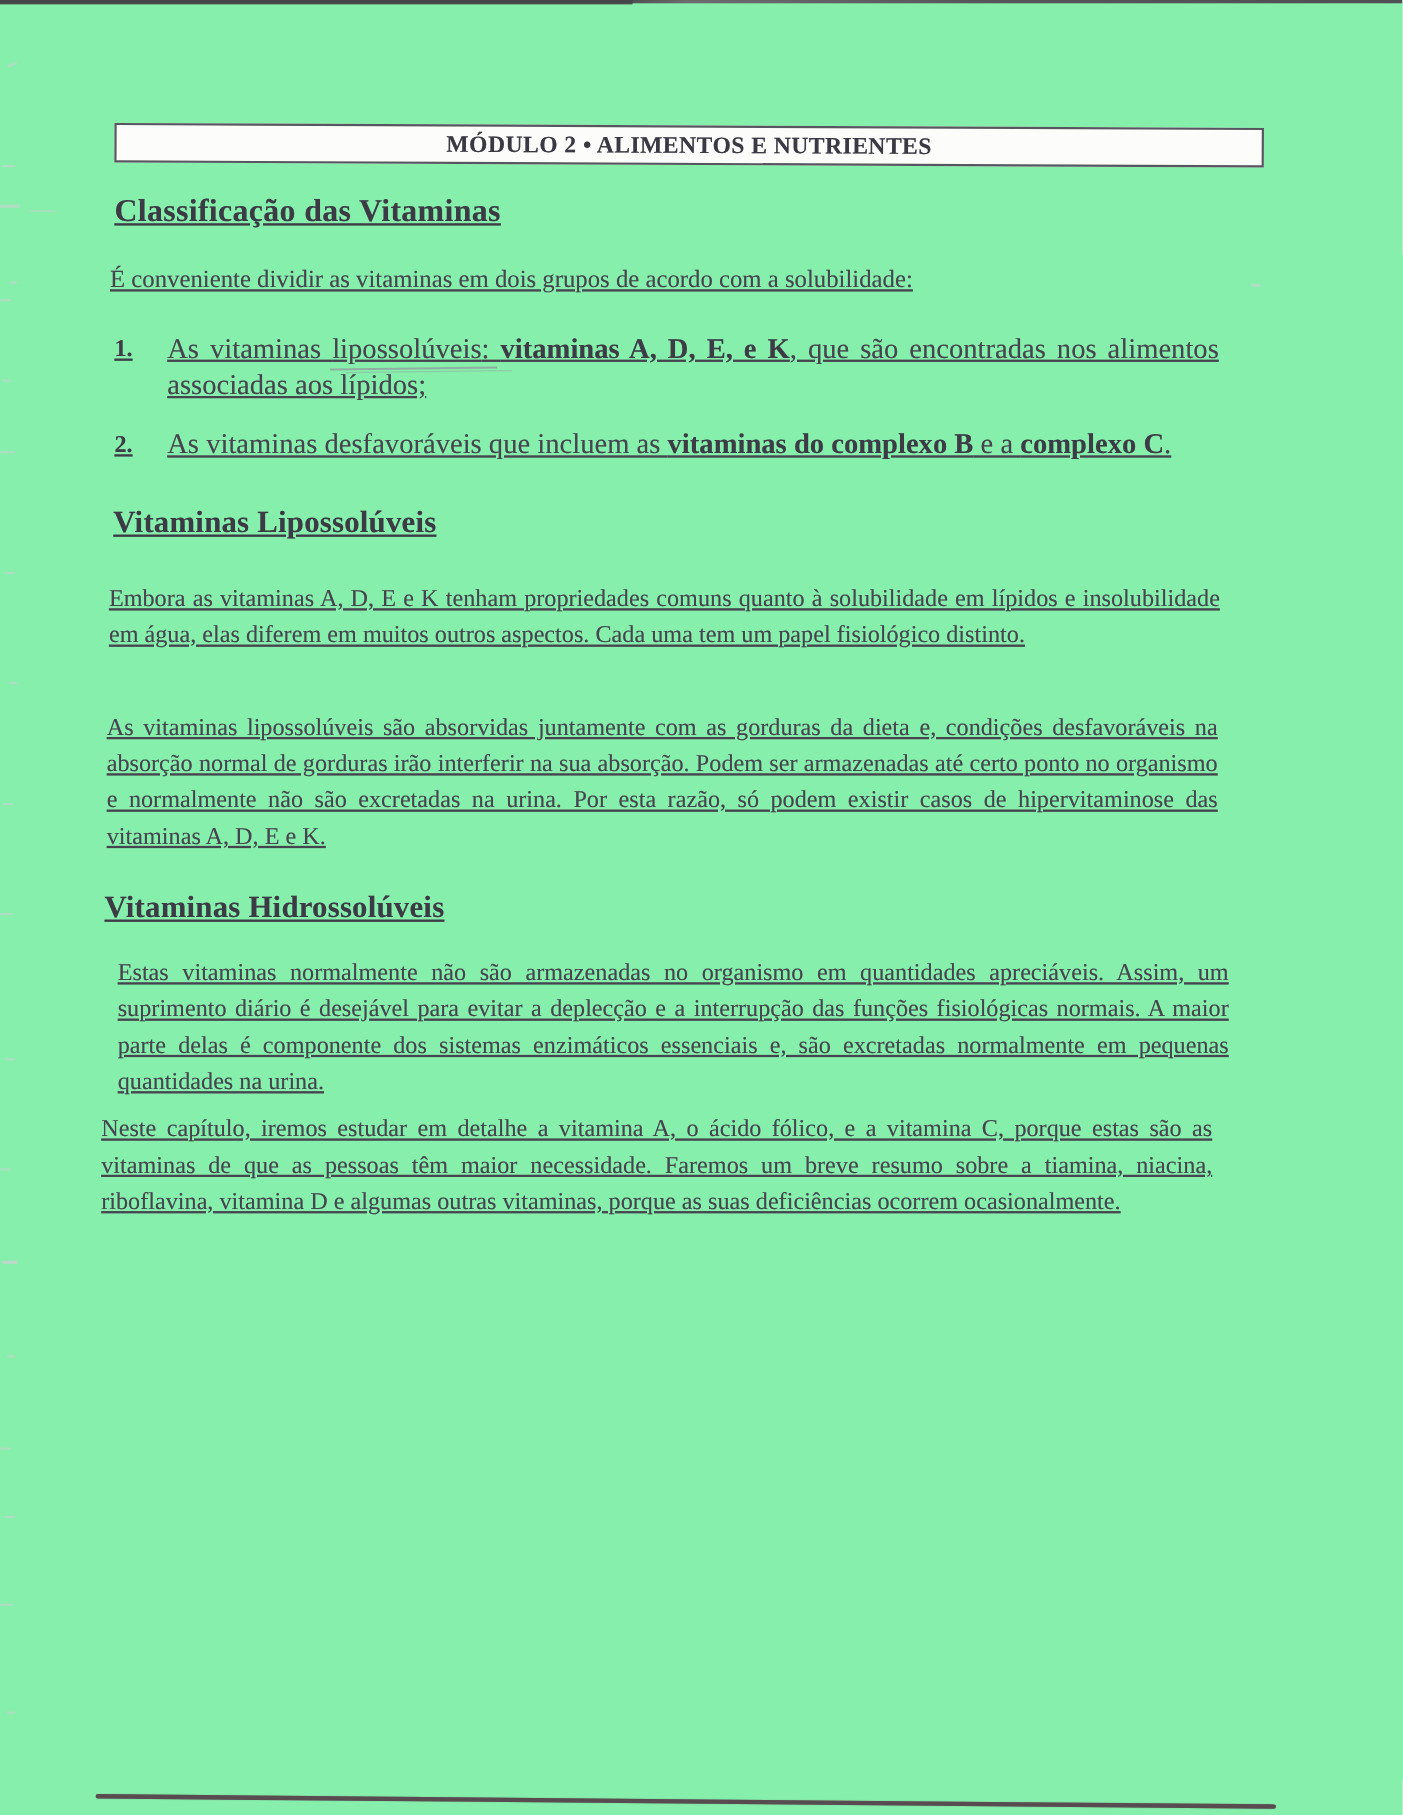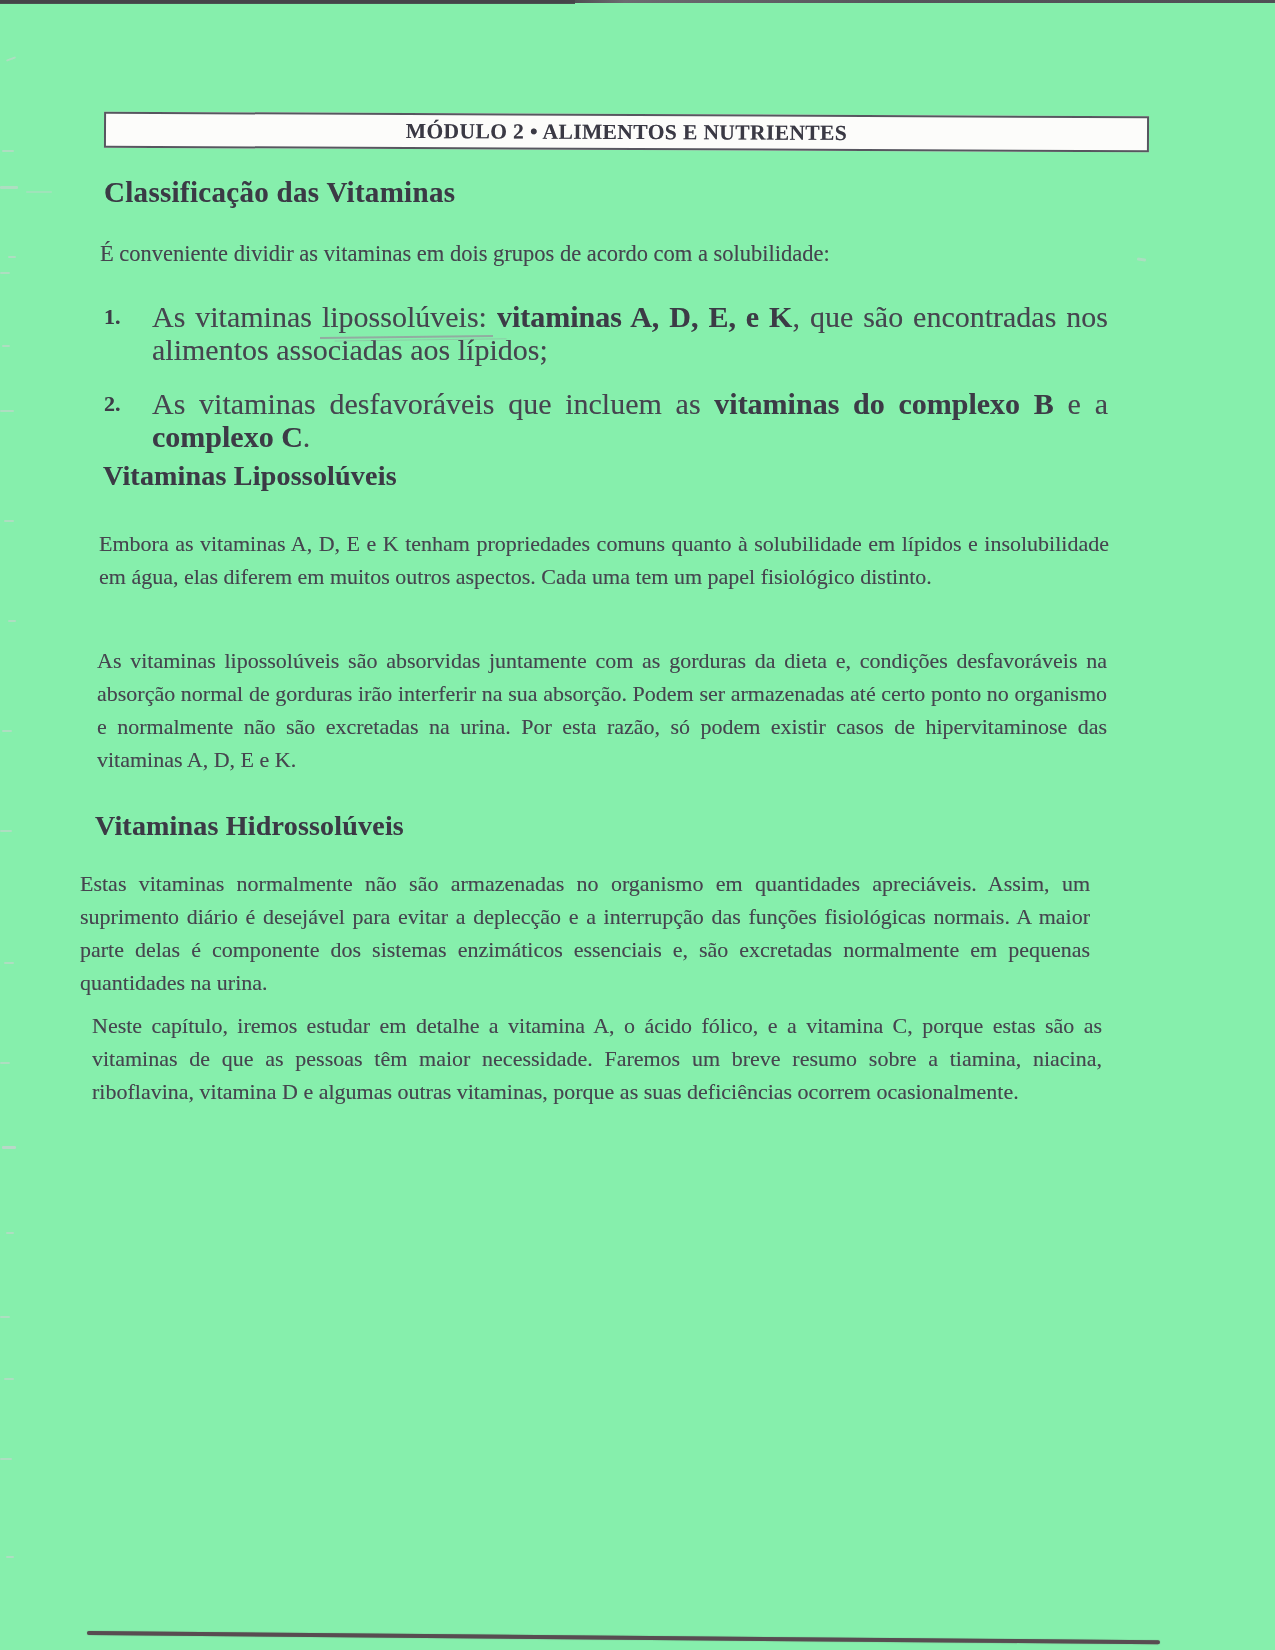--- a/index.html
+++ b/index.html
@@ -23,52 +23,52 @@
     border:2px solid #57565f;
     transform:rotate(0.25deg);
     display:flex;align-items:center;justify-content:center;
     background:#fcfcfa;
   }
   .header-box .hdr-text{
     font-weight:bold;font-size:21.5px;letter-spacing:.4px;color:#3a3944;
     text-shadow:0 0 .5px rgba(58,57,68,.45);
   }
 
-  .ink{text-shadow:0 0 .5px rgba(70,69,82,.38);}
+  .ink{text-shadow:0 0 .5px rgba(70,69,82,.38);text-decoration:underline;}
 
   h1.doc-title{
     position:absolute;left:104px;top:176px;margin:0;
     font-size:29px;font-weight:bold;color:#3b3a45;letter-spacing:.3px;
   }
   .lead{
     position:absolute;left:100px;top:238px;width:1008px;margin:0;
     font-size:22.5px;line-height:32px;
   }
   .list-item{position:absolute;left:104px;width:1004px;display:flex;}
   .list-item .num{width:48px;flex:none;font-weight:bold;font-size:22px;line-height:33px;color:#3d3c47;}
-  .list-item .item-text{flex:1;font-size:30px;line-height:33px;text-align:justify;}
+  .list-item .item-text{flex:1;font-size:26px;line-height:33px;text-align:justify;}
   .li-1{top:300px;}
   .li-2{top:387px;}
   .b{font-weight:bold;color:#3c3b46;}
 
   .hand-underline{position:relative;}
   .hand-underline::after{
     content:"";position:absolute;left:-2px;right:-14px;bottom:-5px;height:2px;
     background:#97969e;opacity:.75;transform:rotate(-0.7deg);
     box-shadow:14px 3px 0 -0.5px rgba(150,149,158,.5);
   }
 
   h2.sec-title{position:absolute;margin:0;font-size:28px;font-weight:bold;color:#3b3a45;letter-spacing:.2px;}
   .h2-lipo{left:103px;top:460px;text-align:center;}
   .h2-hidro{left:95px;top:810px;}
 
   .para{position:absolute;width:1010px;margin:0;font-size:22px;line-height:33px;text-align:justify;}
   .p-lipo-1{left:99px;top:527px;}
   .p-lipo-2{left:97px;top:644px;}
-  .p-hidro-1{left:80px;top:867px;}
+  .p-hidro-1{left:107px;top:867px;}
   .p-hidro-2{left:92px;top:1009px;}
 
   
   .bottom-rule{
     position:absolute;left:87px;top:1631px;width:1073px;height:4px;
     background:#584c51;border-radius:2px;
     transform:rotate(0.5deg);transform-origin:left center;
     box-shadow:0 0 1px rgba(88,76,81,.6);
   }
 

